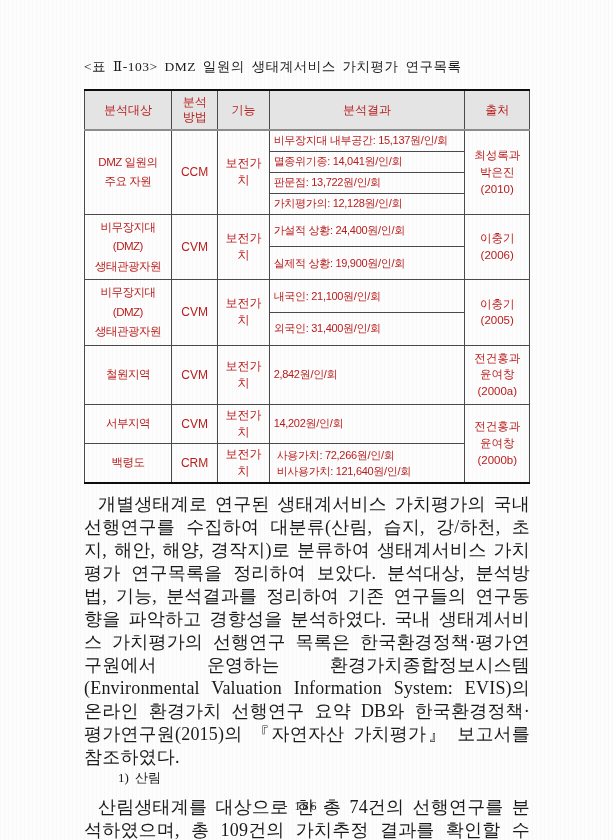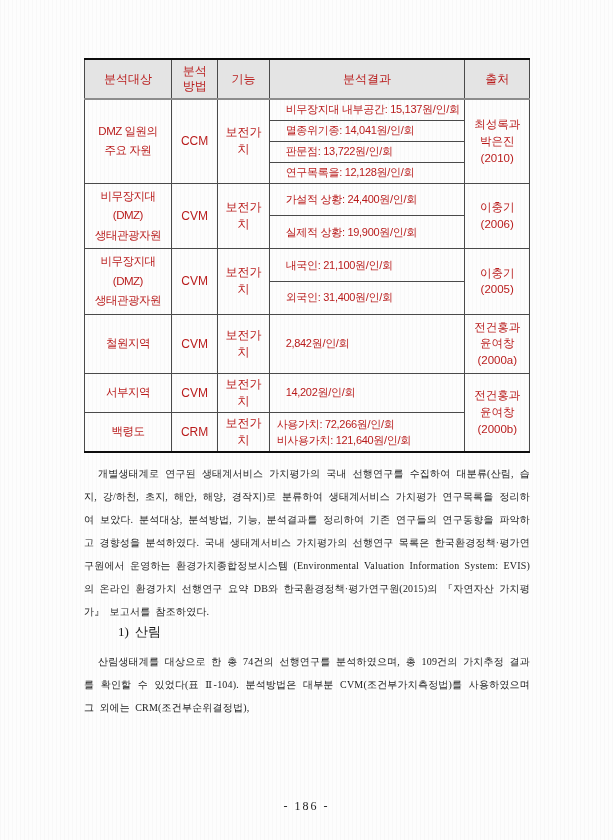--- a/index.html
+++ b/index.html
@@ -69,21 +69,21 @@
   td.cell-source {
     font-size:11.5px;
     word-break:keep-all;
     line-height:1.45;
     padding:4px 1px;
   }
   td.cell-result {
     text-align:left;
     font-size:11px;
     letter-spacing:-0.3px;
-    padding:2px 16px;
+    padding:2px 4px;
     height:21px;
     white-space:nowrap;
     overflow:hidden;
   }
   td.cell-result-multi {
     text-align:left;
     font-size:11px;
     letter-spacing:-0.3px;
     padding:0 7px;
     line-height:16px;
@@ -93,21 +93,21 @@
   .footnotes { margin-top:5px; font-size:10.5px; font-style:italic; line-height:1.55; color:#222; letter-spacing:-0.2px; }
 
   .section-heading {
     margin-top:24px;
     padding-left:36px;
     font-size:13.5px;
     word-spacing:4px;
   }
   .body-para {
     margin-top:9px;
-    font-size:10px;
+    font-size:18px;
     line-height:23px;
     text-align:justify;
     text-indent:14px;
     word-spacing:2.5px;
     letter-spacing:0.2px;
   }
   .subsection-heading {
     padding-left:34px;
     font-size:13px;
     word-spacing:3px;
@@ -120,20 +120,21 @@
     font-size:12px;
     letter-spacing:2px;
     color:#222;
   }
 </style>
 </head>
 <body>
 
 <div class="content">
 
+  <div class="table-caption">&lt;표 Ⅱ-103&gt; DMZ 일원의 생태계서비스 가치평가 연구목록</div>
 
   <table class="data-table">
     <colgroup>
       <col class="c-target">
         <col class="c-method">
         <col class="c-func">
         <col class="c-result">
         <col class="c-source">
     </colgroup>
     <thead>
@@ -154,21 +155,21 @@
         <td class="cell-result">비무장지대 내부공간: 15,137원/인/회</td>
         <td class="cell-source" rowspan="4">최성록과 박은진 (2010)</td>
       </tr>
       <tr>
         <td class="cell-result">멸종위기종: 14,041원/인/회</td>
       </tr>
       <tr>
         <td class="cell-result">판문점: 13,722원/인/회</td>
       </tr>
       <tr>
-        <td class="cell-result">연구목록을: 12,128원/인/회</td>
+        <td class="cell-result">가치평가의: 12,128원/인/회</td>
       </tr>
 
       <tr>
         <td class="cell-target" rowspan="2">비무장지대(DMZ) 생태관광자원</td>
         <td class="cell-method" rowspan="2">CVM</td>
         <td class="cell-function" rowspan="2">보전가치</td>
         <td class="cell-result">가설적 상황: 24,400원/인/회</td>
         <td class="cell-source" rowspan="2">이충기 (2006)</td>
       </tr>
       <tr>

